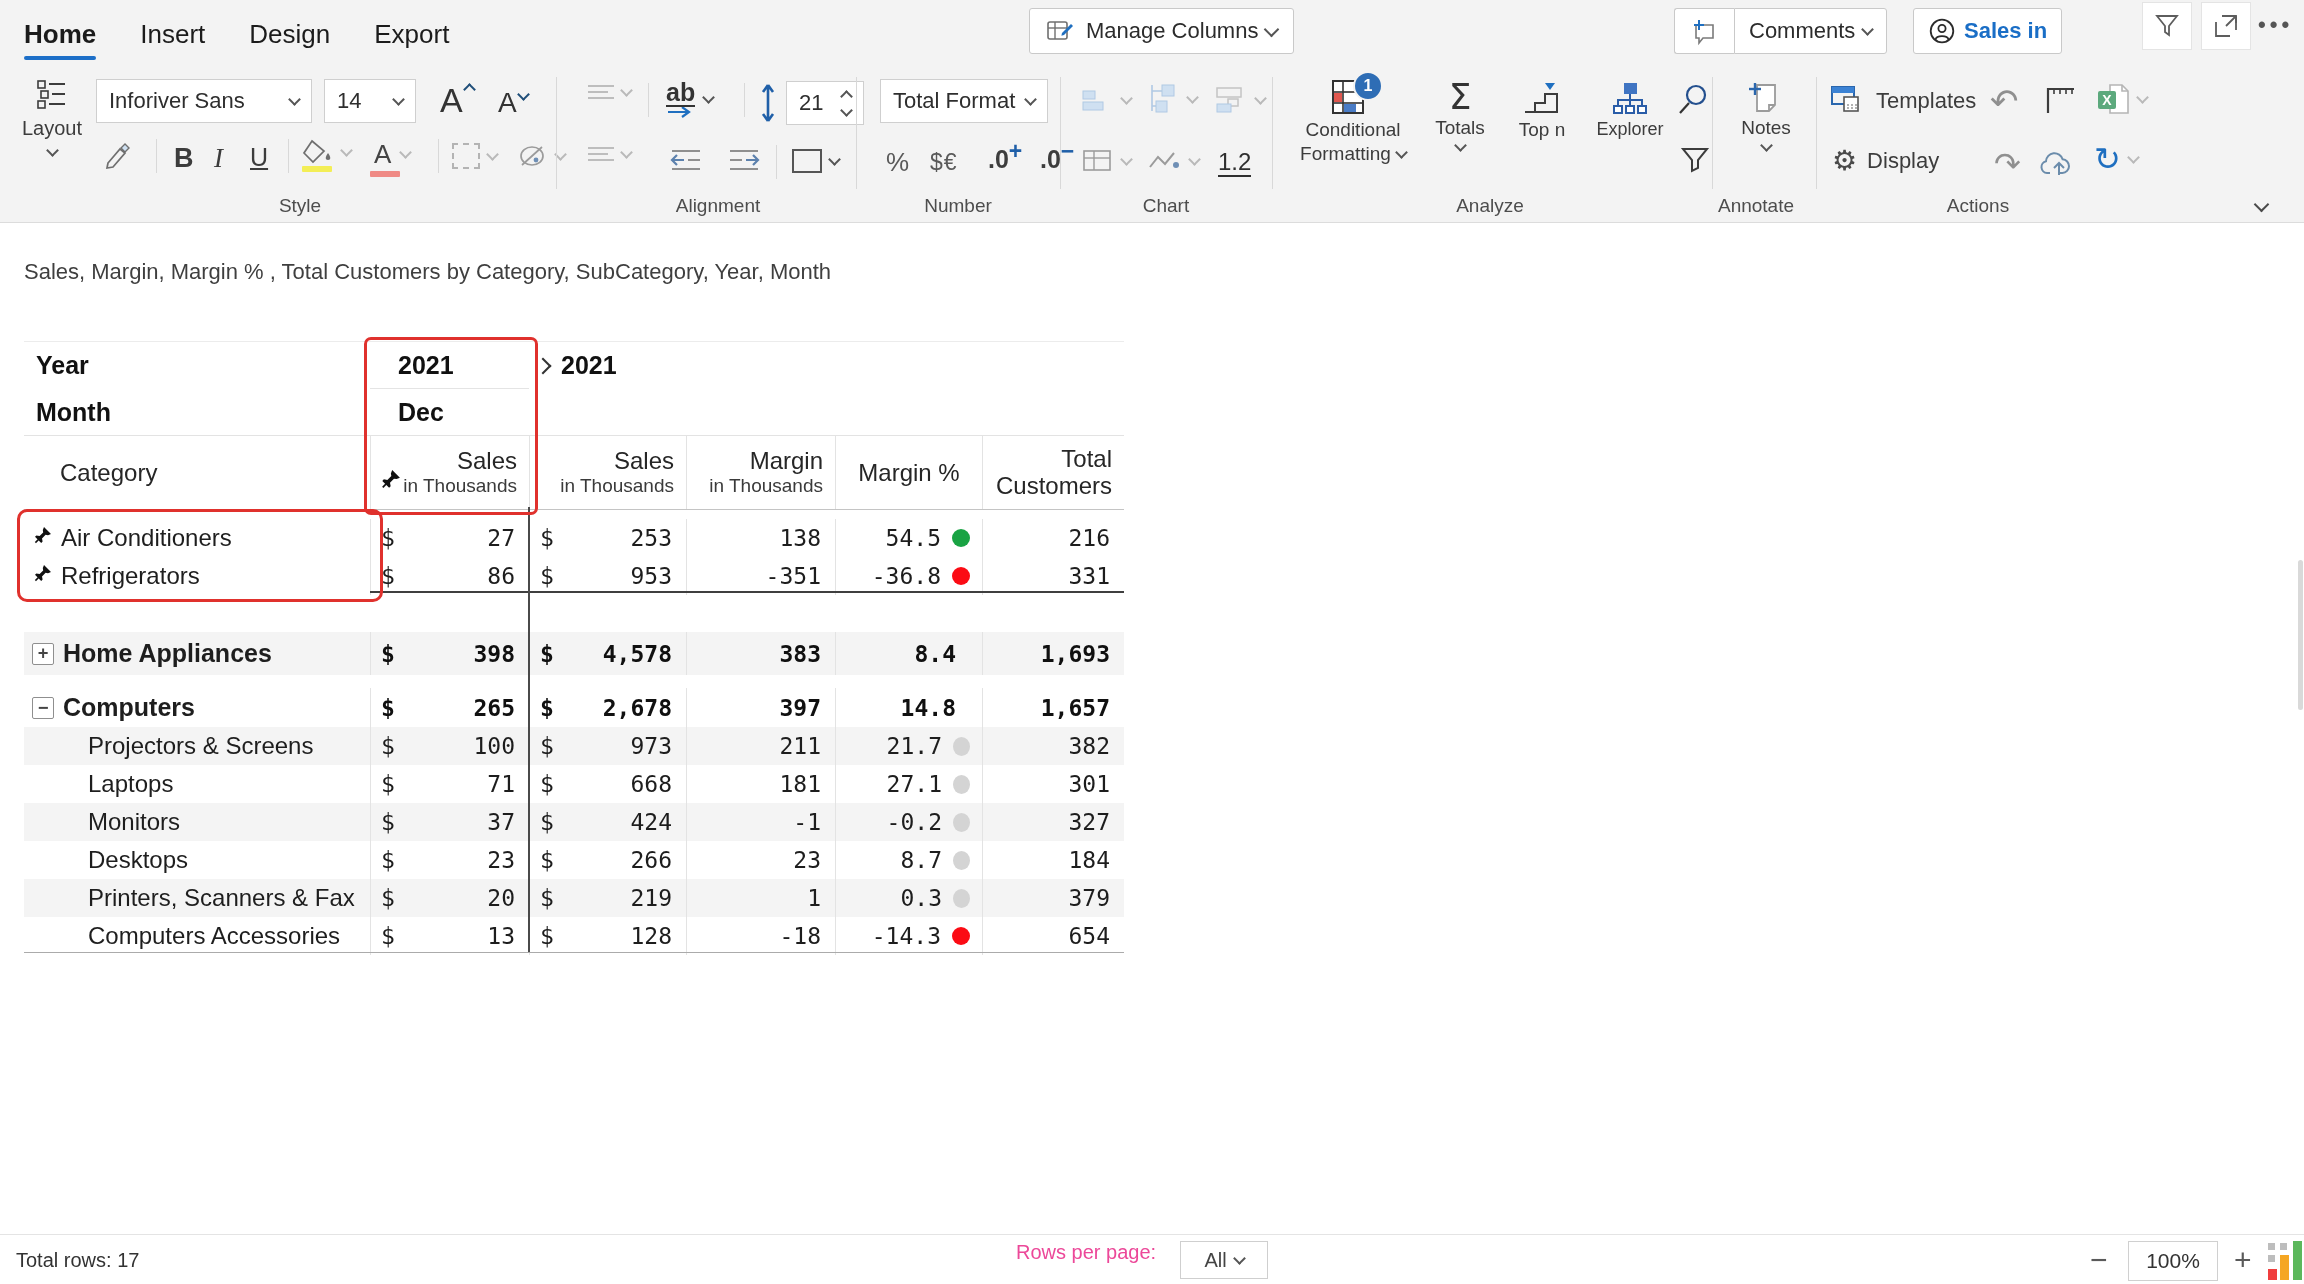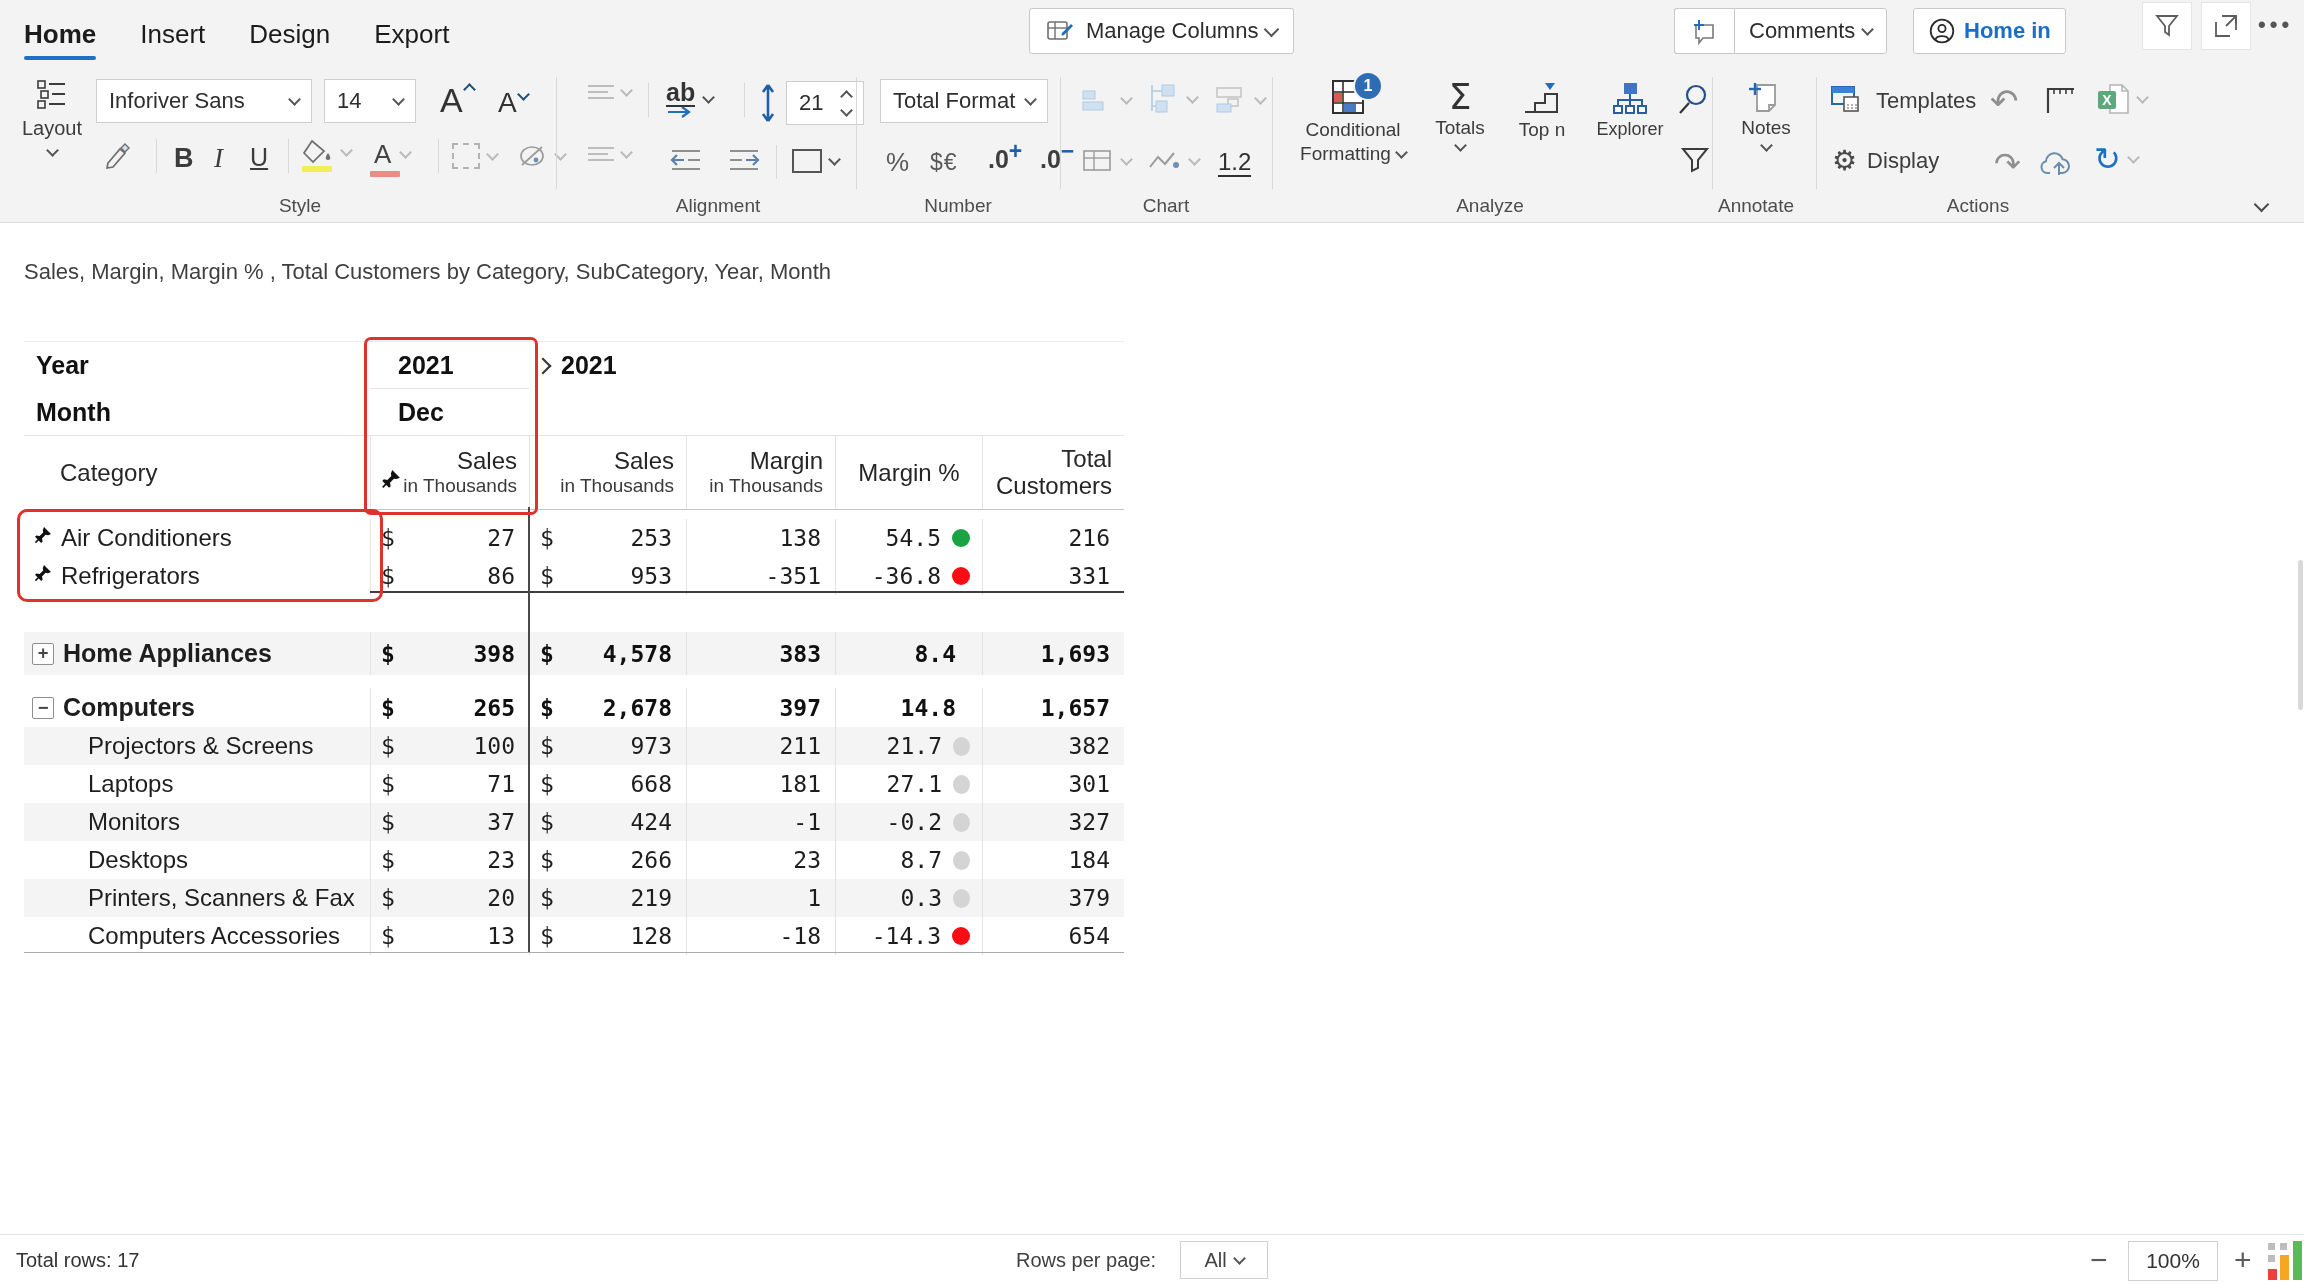--- a/index.html
+++ b/index.html
@@ -124,21 +124,21 @@
   </div>
 
   <div class="btn" style="position:absolute;left:1913px;top:8px;height:46px;padding:0 14px;border-radius:3px;">
     <span style="display:inline-flex;margin-right:8px;">
       <svg width="28" height="28" viewBox="0 0 28 28">
           <circle cx="14" cy="14" r="11.3" fill="none" stroke="#2b2b2b" stroke-width="1.8"></circle>
           <circle cx="14" cy="11.5" r="3.6" fill="none" stroke="#2b2b2b" stroke-width="1.8"></circle>
           <path d="M7.5 22.5 c1-4.4 12-4.4 13 0" fill="none" stroke="#2b2b2b" stroke-width="1.8"></path>
         </svg>
     </span>
-    <span style="font-size:22px;font-weight:700;color:#1a6ec6;">Home in</span>
+    <span style="font-size:22px;font-weight:700;color:#1a6ec6;">Sales in</span>
   </div>
 
   <div class="btn" style="position:absolute;left:2142px;top:2px;width:50px;height:48px;border-color:#e4e4e4;">
     <svg width="28" height="28" viewBox="0 0 28 28">
         <path d="M4 4 h20 l-8 10 v9 l-4 -3 v-6 z" fill="none" stroke="#5d5d5d" stroke-width="1.8"></path>
       </svg>
   </div>
   <div class="btn" style="position:absolute;left:2201px;top:2px;width:50px;height:48px;border-color:#e4e4e4;">
     <svg width="28" height="28" viewBox="0 0 28 28">
         <path d="M4 10 v14 h14" fill="none" stroke="#5d5d5d" stroke-width="1.8"></path>
@@ -735,21 +735,21 @@
   <div id="freezeline"></div>
   <div id="bodybottom"></div>
   <div class="redbox" id="redbox-col"></div>
   <div class="redbox" id="redbox-rows"></div>
 </div>
 
 <div id="scrollsliver"></div>
 
 <div id="statusbar">
   <span class="abs" style="left:16px;top:14px;">Total rows: 17</span>
-  <span class="abs" style="left:1016px;top:14px;color:#404040;">Rows per page:</span>
+  <span class="abs" style="left:1016px;top:6px;color:#ec4899;">Rows per page:</span>
   <span class="abs btn" style="left:1180px;top:6px;width:88px;height:38px;border-color:#cfcfcf;font-size:20px;color:#444;">
     <span>All</span>
     <span class="chev sm"></span>
   </span>
   <span class="abs" style="left:2090px;top:8px;font-size:30px;color:#5a5a5a;">−</span>
   <span class="abs btn" style="left:2128px;top:6px;width:90px;height:40px;border-color:#d0d0d0;font-size:21px;color:#333;">
     <span>100%</span>
   </span>
   <span class="abs" style="left:2234px;top:8px;font-size:30px;color:#5a5a5a;">+</span>
   <span class="abs" style="left:2268px;top:4px;width:34px;height:42px;position:absolute;">

